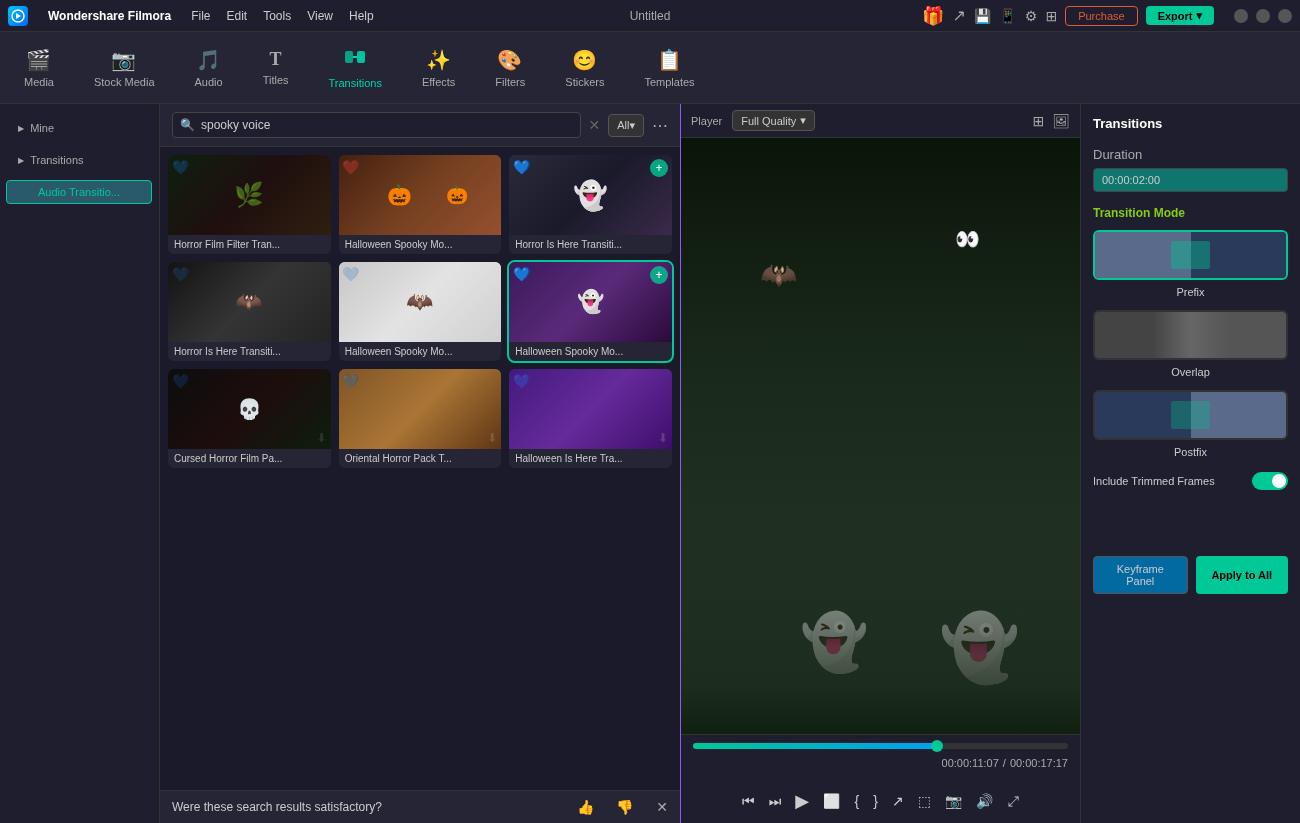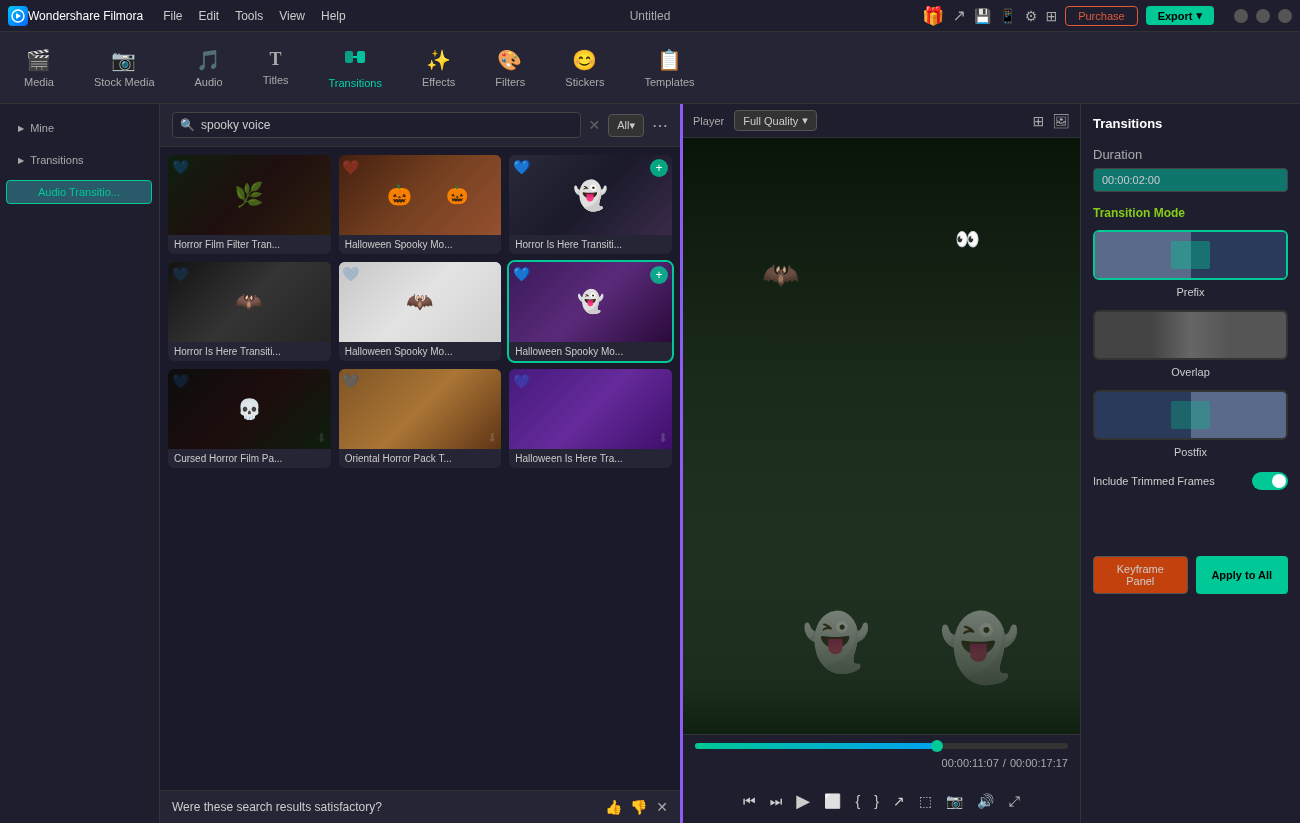--- a/index.html
+++ b/index.html
@@ -1,20 +1,20 @@
 <!DOCTYPE html>
 <html><head>
   <meta charset="utf-8">
   <style>
     * { box-sizing: border-box; margin: 0; padding: 0; }
     body { background: #1a1a2e; color: #ccc; font-family: 'Segoe UI', Arial, sans-serif; font-size: 12px; width: 1300px; height: 823px; overflow: hidden; position: relative; }
 
     
     #titlebar { background: #1e1e2e; height: 32px; display: flex; align-items: center; padding: 0 8px; border-bottom: 1px solid #333; position: relative; }
-    #titlebar .app-logo { display: flex; align-items: center; gap: 0; color: #fff; font-size: 12px; font-weight: 400; justify-content: space-between; }
+    #titlebar .app-logo { display: flex; align-items: center; gap: 20px; color: #fff; font-size: 12px; font-weight: 700; justify-content: space-between; }
     #titlebar .app-logo .logo-icon { width: 20px; height: 20px; background: linear-gradient(135deg, #00c4ff, #0066ff); border-radius: 4px; display: flex; align-items: center; justify-content: center; color: #fff; font-size: 10px; font-weight: bold; }
     #titlebar .menu-items { display: flex; gap: 16px; margin-left: 20px; }
     #titlebar .menu-items span { color: #ccc; cursor: pointer; font-size: 12px; }
     #titlebar .app-title { position: absolute; left: 50%; transform: translateX(-50%); color: #aaa; font-size: 12px; }
     #titlebar .right-actions { margin-left: auto; display: flex; align-items: center; gap: 8px; }
     .purchase-btn { background: transparent; border: 1px solid #e05a3a; color: #e05a3a; padding: 3px 12px; border-radius: 4px; cursor: pointer; font-size: 11px; }
     .export-btn { background: #00c896; border: none; color: #000; padding: 3px 12px; border-radius: 4px; cursor: pointer; font-size: 11px; font-weight: bold; display: flex; align-items: center; gap: 4px; }
     .win-controls { display: flex; gap: 8px; margin-left: 12px; }
     .win-btn { width: 14px; height: 14px; border-radius: 50%; cursor: pointer; font-size: 8px; display: flex; align-items: center; justify-content: center; color: transparent; }
     .win-min { background: #555; }
@@ -53,27 +53,27 @@
     
     #grid-area { flex: 1; overflow-y: auto; padding: 8px; display: grid; grid-template-columns: repeat(3, 1fr); gap: 8px; align-content: start; }
     .grid-item { background: #252535; border-radius: 6px; overflow: hidden; cursor: pointer; position: relative; }
     .thumb-bg { width: 100%; height: 80px; display: flex; align-items: center; justify-content: center; font-size: 10px; color: #888; position: relative; }
     .thumb-label { font-size: 10px; color: #ccc; padding: 4px 6px; white-space: nowrap; overflow: hidden; text-overflow: ellipsis; }
     .badge { position: absolute; top: 4px; left: 4px; font-size: 14px; }
     .add-icon { position: absolute; top: 4px; right: 4px; background: rgba(0,200,150,0.8); border-radius: 50%; width: 18px; height: 18px; display: flex; align-items: center; justify-content: center; color: #fff; font-size: 12px; }
     .download-icon { position: absolute; bottom: 4px; right: 4px; color: #aaa; font-size: 12px; }
 
     
-    #feedback-bar { background: #252535; border-top: 1px solid #333; padding: 8px 12px; display: flex; align-items: center; gap: 8px; }
+    #feedback-bar { background: #252535; border-top: 1px solid #333; padding: 8px 12px; display: flex; align-items: center; gap: 22px; }
     .feedback-text { flex: 1; font-size: 12px; color: #ccc; }
     .thumb-btn { background: none; border: none; cursor: pointer; font-size: 14px; color: #aaa; }
     .feedback-close { color: #aaa; cursor: pointer; font-size: 14px; }
 
     
-    #preview-panel { width: 400px; background: #111118; border-left: 3px solid #8b5cf6; display: flex; flex-direction: column; flex-shrink: 0; }
+    #preview-panel { width: 400px; background: #111118; border-left: 1px solid #8b5cf6; display: flex; flex-direction: column; flex-shrink: 0; }
     #player-bar { background: #1e1e2e; padding: 6px 10px; display: flex; align-items: center; gap: 10px; border-bottom: 1px solid #333; }
     .player-label { color: #aaa; font-size: 11px; }
     .quality-select { background: #333; border: 1px solid #555; color: #ccc; padding: 3px 8px; border-radius: 4px; font-size: 11px; cursor: pointer; display: flex; align-items: center; gap: 4px; }
     .player-icons { margin-left: auto; display: flex; gap: 8px; color: #aaa; font-size: 14px; }
     #preview-video { flex: 1; background: #000; display: flex; align-items: center; justify-content: center; position: relative; overflow: hidden; }
     .video-bg { width: 100%; height: 100%; background: linear-gradient(135deg, #1a2a1a 0%, #2a3a2a 50%, #1a1a2a 100%); display: flex; align-items: center; justify-content: center; position: relative; }
     .bat-icon { position: absolute; top: 20%; left: 20%; font-size: 30px; opacity: 0.8; }
     .eyes-icon { position: absolute; top: 15%; right: 25%; font-size: 20px; color: #ffff00; }
     #player-controls { background: #1e1e2e; padding: 8px 12px; border-top: 1px solid #333; }
     .progress-bar-wrap { position: relative; height: 6px; background: #333; border-radius: 3px; margin-bottom: 8px; }
@@ -96,21 +96,21 @@
     .mode-thumb-inner { display: flex; width: 100%; height: 100%; }
     .mode-half-l { flex: 1; background: #444; }
     .mode-half-r { flex: 1; background: #555; }
     .mode-overlap { width: 100%; height: 100%; background: linear-gradient(90deg, #444 30%, #666 50%, #555 70%); }
     .mode-label { font-size: 11px; color: #ccc; }
     .toggle-row { display: flex; align-items: center; justify-content: space-between; margin-bottom: 14px; }
     .toggle-label { font-size: 11px; color: #ccc; }
     .toggle { width: 36px; height: 18px; background: #00c896; border-radius: 9px; position: relative; cursor: pointer; }
     .toggle::after { content: ''; position: absolute; top: 2px; right: 2px; width: 14px; height: 14px; background: #fff; border-radius: 50%; }
     .bottom-actions { display: flex; gap: 8px; margin-top: auto; padding-top: 12px; }
-    .keyframe-btn { flex: 1; background: #c2410c; border: 1px solid #555; color: #ccc; padding: 6px 10px; border-radius: 4px; cursor: pointer; font-size: 11px; text-align: center; }
+    .keyframe-btn { flex: 1; background: #0369a1; border: 1px solid #555; color: #ccc; padding: 6px 10px; border-radius: 4px; cursor: pointer; font-size: 11px; text-align: center; }
     .apply-all-btn { flex: 1; background: #00c896; border: none; color: #000; padding: 6px 10px; border-radius: 4px; cursor: pointer; font-size: 11px; font-weight: bold; text-align: center; }
 
     
     .thumb-horror { background: linear-gradient(135deg, #1a2a1a, #2a1a1a, #3a2a1a); }
     .thumb-halloween { background: linear-gradient(135deg, #3a2010, #6a4020, #8a5030); }
     .thumb-spooky { background: linear-gradient(135deg, #2a2a3a, #1a1a2a, #3a2a4a); }
     .thumb-bw { background: linear-gradient(135deg, #1a1a1a, #3a3a3a, #2a2a2a); }
     .thumb-white { background: linear-gradient(135deg, #e0e0e0, #f0f0f0, #d0d0d0); }
     .thumb-purple { background: linear-gradient(135deg, #3a1a5a, #5a2a7a, #4a1a6a); }
     .thumb-desert { background: linear-gradient(135deg, #8a6030, #aa8040, #6a4020); }

